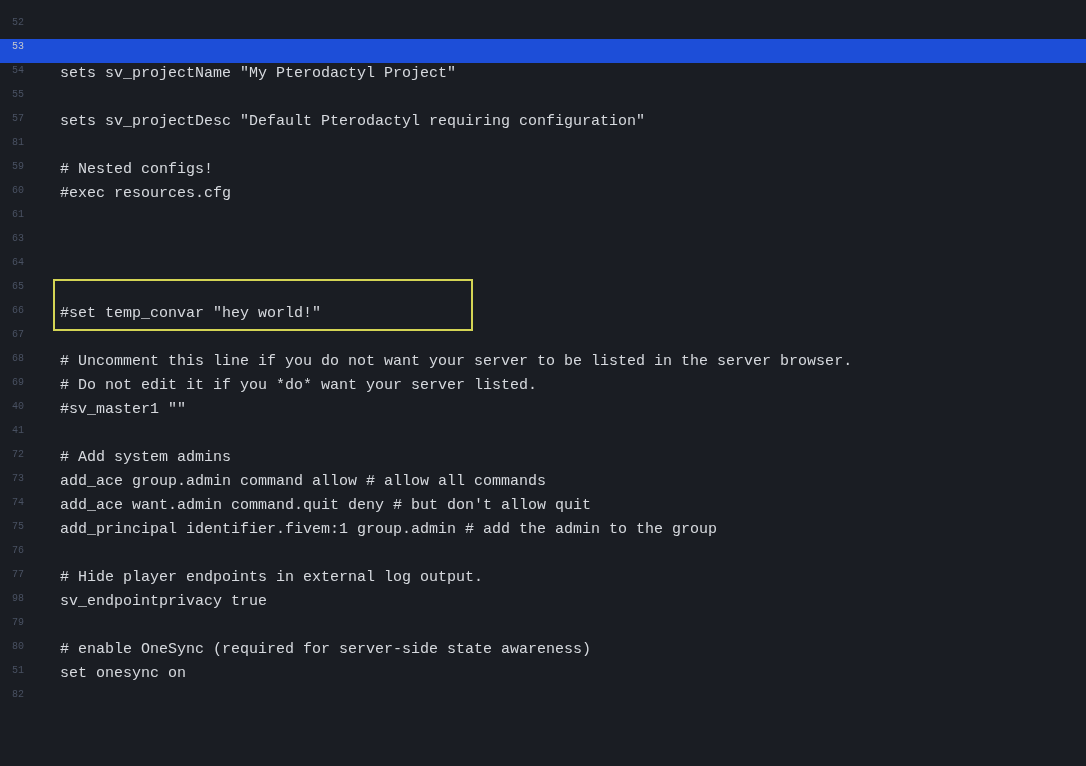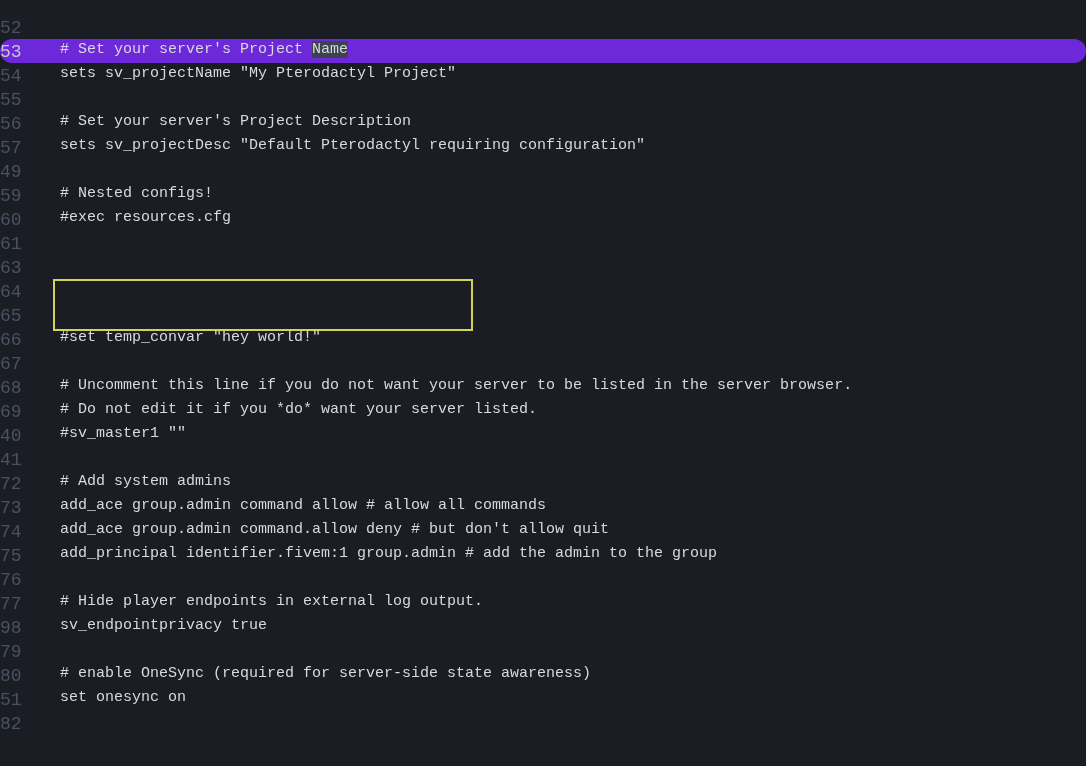--- a/index.html
+++ b/index.html
@@ -21,31 +21,30 @@
   .code-area {
     padding: 0;
   }
   .line {
     display: flex;
     height: 24px;
     align-items: flex-start;
     position: relative;
   }
   .line.current {
-    background: #6d28d9;
-    border-radius: 12px;
+    background: #1d4ed8;
   }
   .gutter {
     width: 50px;
-    text-align: left;
+    text-align: center;
     padding-right: 14px;
     color: #495162;
     user-select: none;
     flex-shrink: 0;
-    font-size: 18px;
+    font-size: 10px;
     font-family: Liberation Mono, monospace;
   }
   .line.current .gutter {
     color: #c5c8ce;
   }
   .code {
     white-space: pre;
     color: #d6d9de;
     padding-left: 10px;
   }
@@ -64,40 +63,35 @@
 <body>
 
 <div class="editor">
   <div class="code-area" id="code-area">
       <div class="line">
         <div class="gutter">52</div>
         <div class="code"></div>
       </div>
       <div class="line current">
         <div class="gutter">53</div>
-        <div class="code"><span># Set your server's Project </span><span class="selected">Name</span></div>
       </div>
       <div class="line">
         <div class="gutter">54</div>
         <div class="code">sets sv_projectName "My Pterodactyl Project"</div>
       </div>
       <div class="line">
         <div class="gutter">55</div>
         <div class="code"></div>
       </div>
       <div class="line">
-        <div class="gutter">56</div>
-        <div class="code"># Set your server's Project Description</div>
-      </div>
-      <div class="line">
         <div class="gutter">57</div>
         <div class="code">sets sv_projectDesc "Default Pterodactyl requiring configuration"</div>
       </div>
       <div class="line">
-        <div class="gutter">49</div>
+        <div class="gutter">81</div>
         <div class="code"></div>
       </div>
       <div class="line">
         <div class="gutter">59</div>
         <div class="code"># Nested configs!</div>
       </div>
       <div class="line">
         <div class="gutter">60</div>
         <div class="code">#exec resources.cfg</div>
       </div>
@@ -142,21 +136,21 @@
       <div class="line">
         <div class="gutter">72</div>
         <div class="code"># Add system admins</div>
       </div>
       <div class="line">
         <div class="gutter">73</div>
         <div class="code">add_ace group.admin command allow # allow all commands</div>
       </div>
       <div class="line">
         <div class="gutter">74</div>
-        <div class="code">add_ace group.admin command.allow deny # but don't allow quit</div>
+        <div class="code">add_ace want.admin command.quit deny # but don't allow quit</div>
       </div>
       <div class="line">
         <div class="gutter">75</div>
         <div class="code">add_principal identifier.fivem:1 group.admin # add the admin to the group</div>
       </div>
       <div class="line">
         <div class="gutter">76</div>
         <div class="code"></div>
       </div>
       <div class="line">

